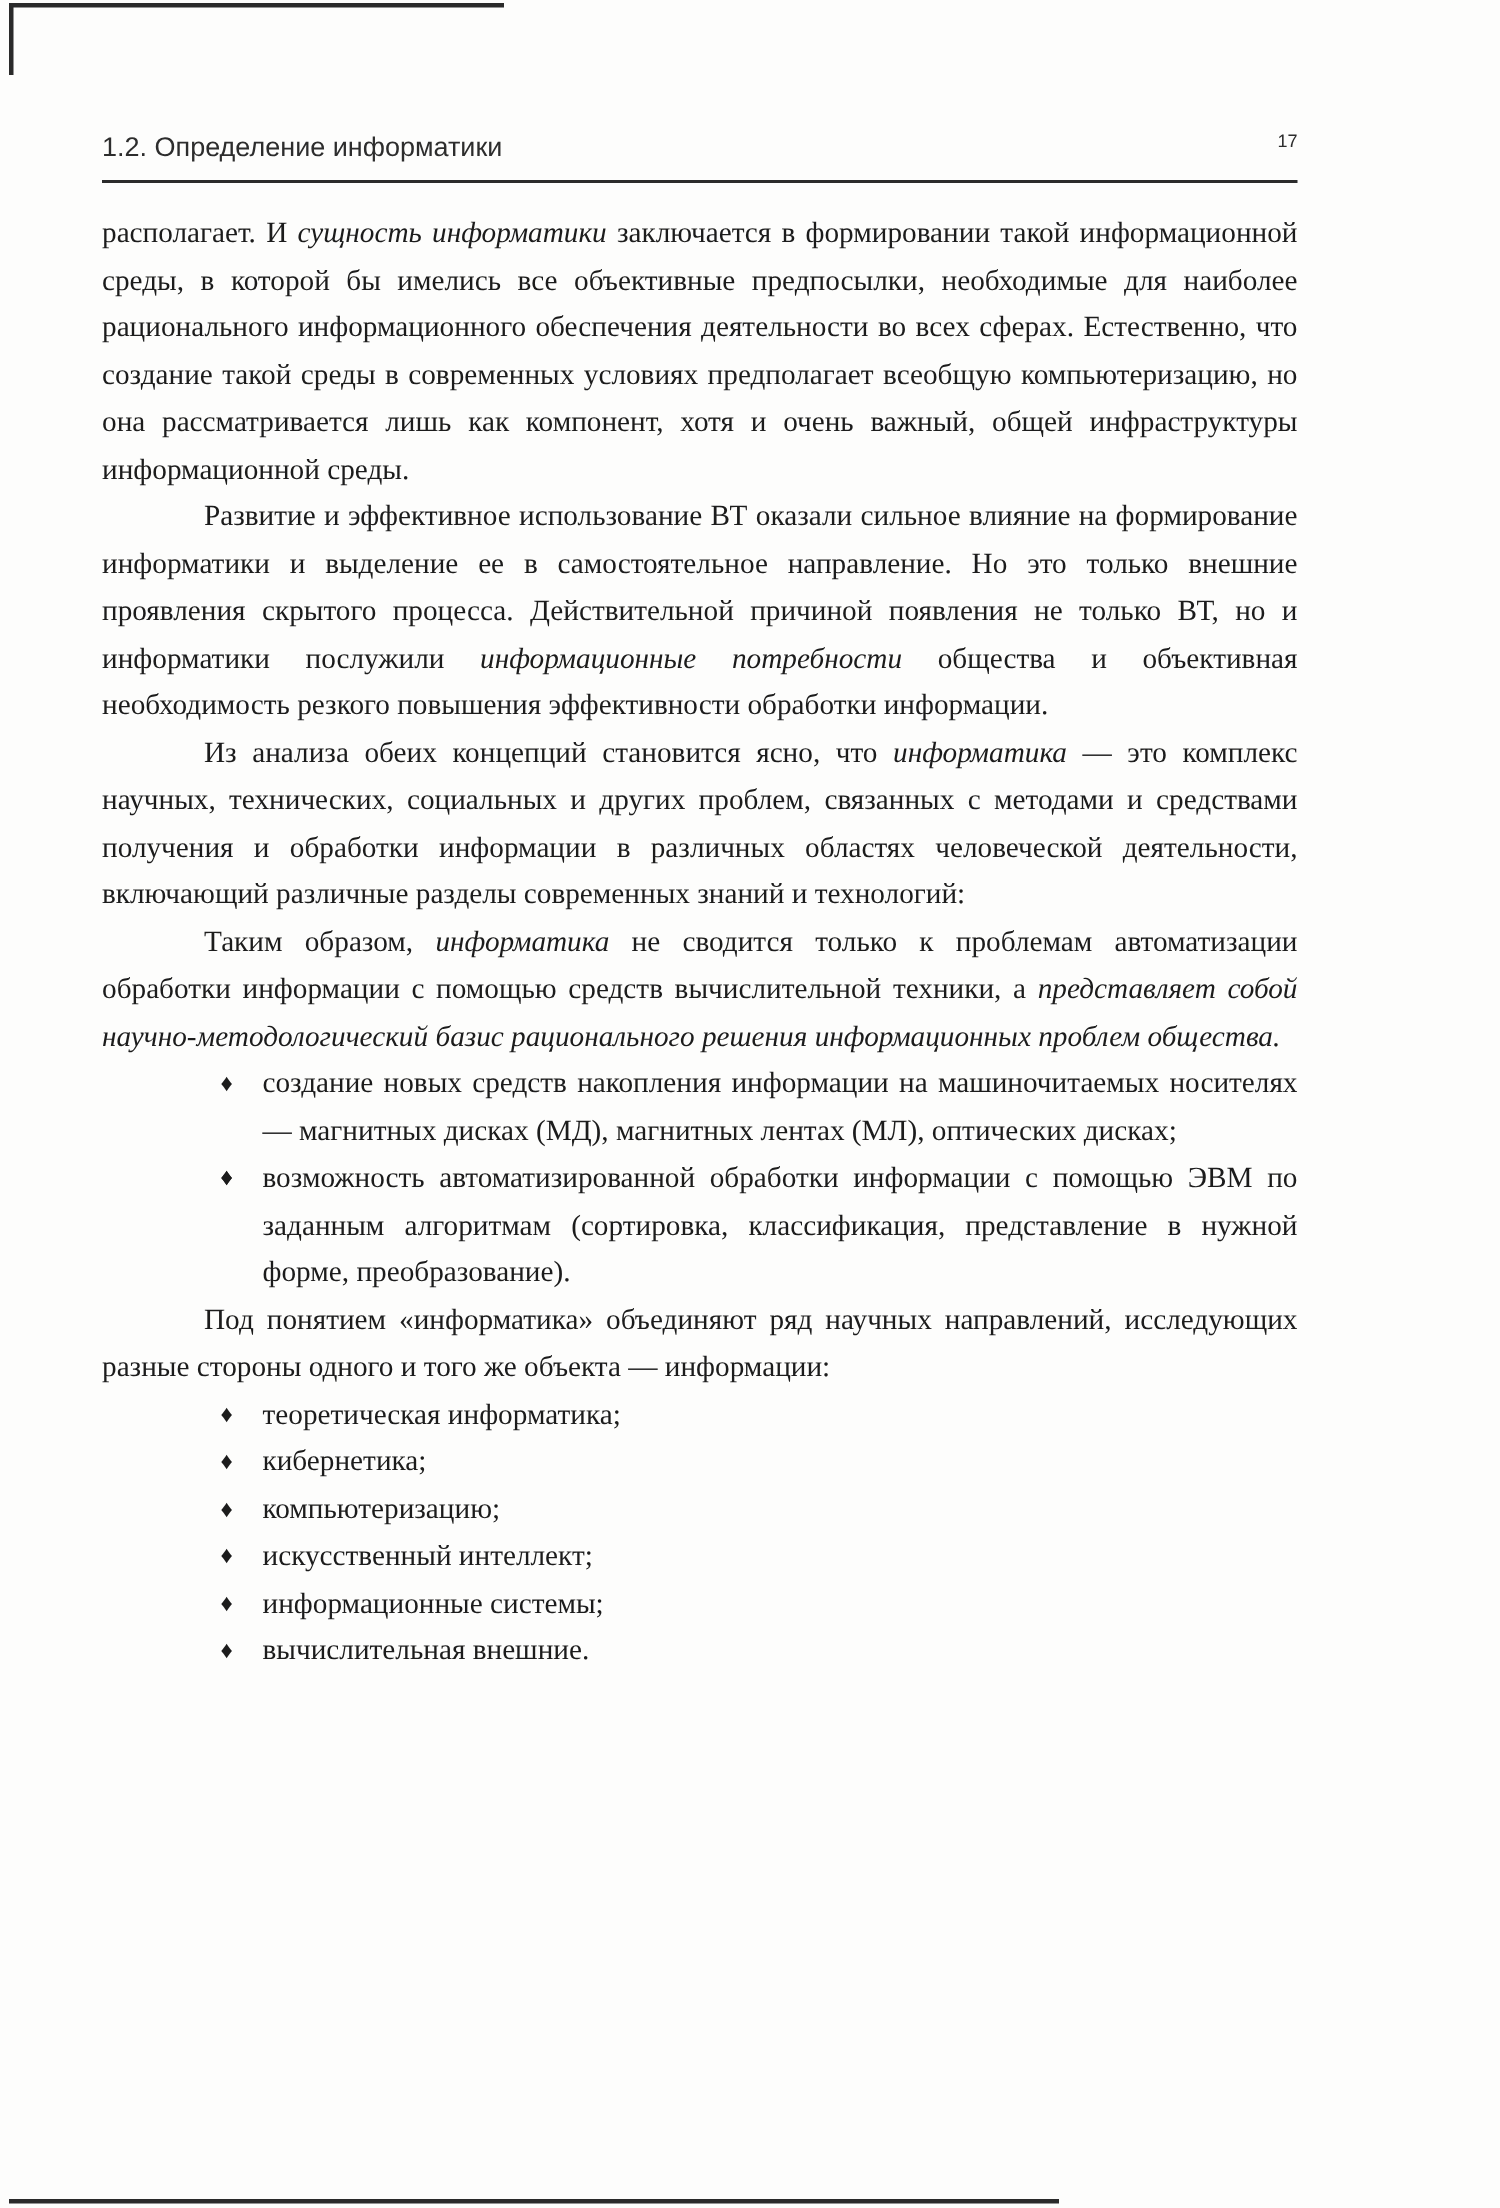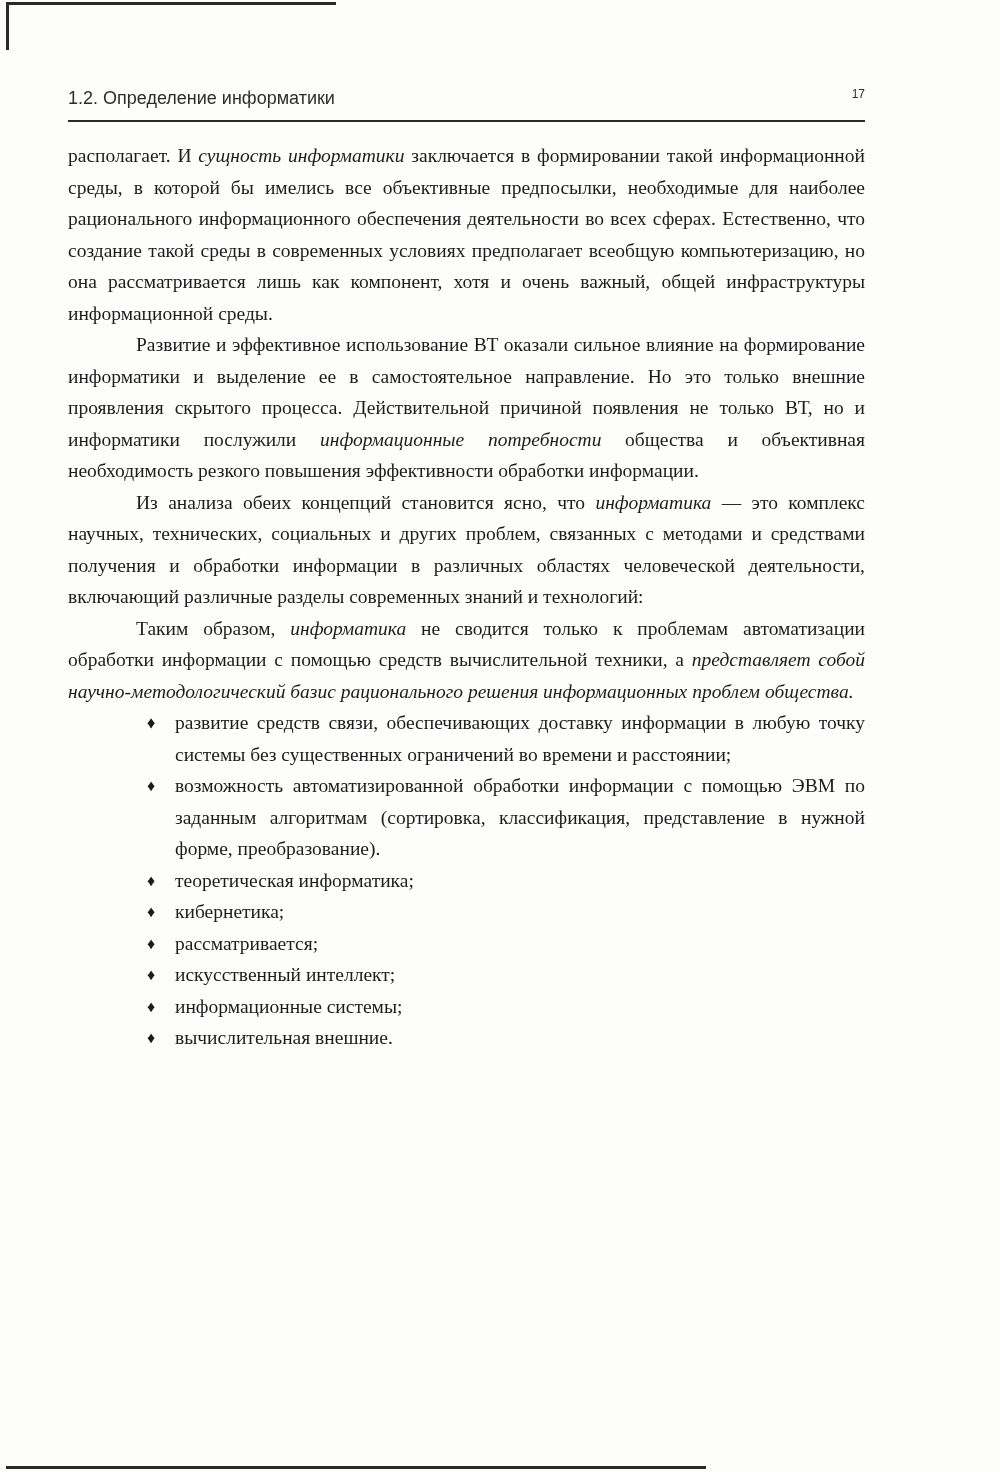--- a/index.html
+++ b/index.html
@@ -94,27 +94,28 @@
     </div>
     <div class="header-rule"></div>
   </header>
 
   <main class="page-body">
       <p class="para"><span>располагает. И </span><span class="it">сущность информатики</span><span> заключается в формировании такой информационной среды, в которой бы имелись все объективные предпосылки, необходимые для наиболее рационального информационного обеспечения деятельности во всех сферах. Естественно, что создание такой среды в современных условиях предполагает всеобщую компьютеризацию, но она рассматривается лишь как компонент, хотя и очень важный, общей инфраструктуры информационной среды.</span></p>
       <p class="para indent"><span>Развитие и эффективное использование ВТ оказали сильное влияние на формирование информатики и выделение ее в самостоятельное направление. Но это только внешние проявления скрытого процесса. Действительной причиной появления не только ВТ, но и информатики послужили </span><span class="it">информационные потребности</span><span> общества и объективная необходимость резкого повышения эффективности обработки информации.</span></p>
       <p class="para indent"><span>Из анализа обеих концепций становится ясно, что </span><span class="it">информатика</span><span> — это комплекс научных, технических, социальных и других проблем, связанных с методами и средствами получения и обработки информации в различных областях человеческой деятельности, включающий различные разделы современных знаний и технологий:</span></p>
       <p class="para indent"><span>Таким образом, </span><span class="it">информатика</span><span> не сводится только к проблемам автоматизации обработки информации с помощью средств вычислительной техники, а </span><span class="it">представляет собой научно-методологический базис рационального решения информационных проблем общества.</span></p>
       <ul class="blist">
+        <li><span class="bullet">♦</span><span>создание новых средств накопления информации на машиночитаемых носителях — магнитных дисках (МД), магнитных лентах (МЛ), оптических дисках;</span></li>
         <li><span class="bullet">♦</span></li>
-        <li><span class="bullet">♦</span><span>развитие средств связи, обеспечивающих доставку информации в любую точку системы без существенных ограничений во времени и расстоянии;</span></li>
         <li><span class="bullet">♦</span><span>возможность автоматизированной обработки информации с помощью ЭВМ по заданным алгоритмам (сортировка, классификация, представление в нужной форме, преобразование).</span></li>
       </ul>
+      <p class="para indent"><span>Под понятием «информатика» объединяют ряд научных направлений, исследующих разные стороны одного и того же объекта — информации:</span></p>
       <ul class="blist">
         <li><span class="bullet">♦</span><span>теоретическая информатика;</span></li>
         <li><span class="bullet">♦</span><span>кибернетика;</span></li>
-        <li><span class="bullet">♦</span><span>рассматривается;</span></li>
+        <li><span class="bullet">♦</span><span>компьютеризацию;</span></li>
         <li><span class="bullet">♦</span><span>искусственный интеллект;</span></li>
         <li><span class="bullet">♦</span><span>информационные системы;</span></li>
         <li><span class="bullet">♦</span><span>вычислительная внешние.</span></li>
       </ul>
     </main>
 
 </div>
 
 </body></html>

